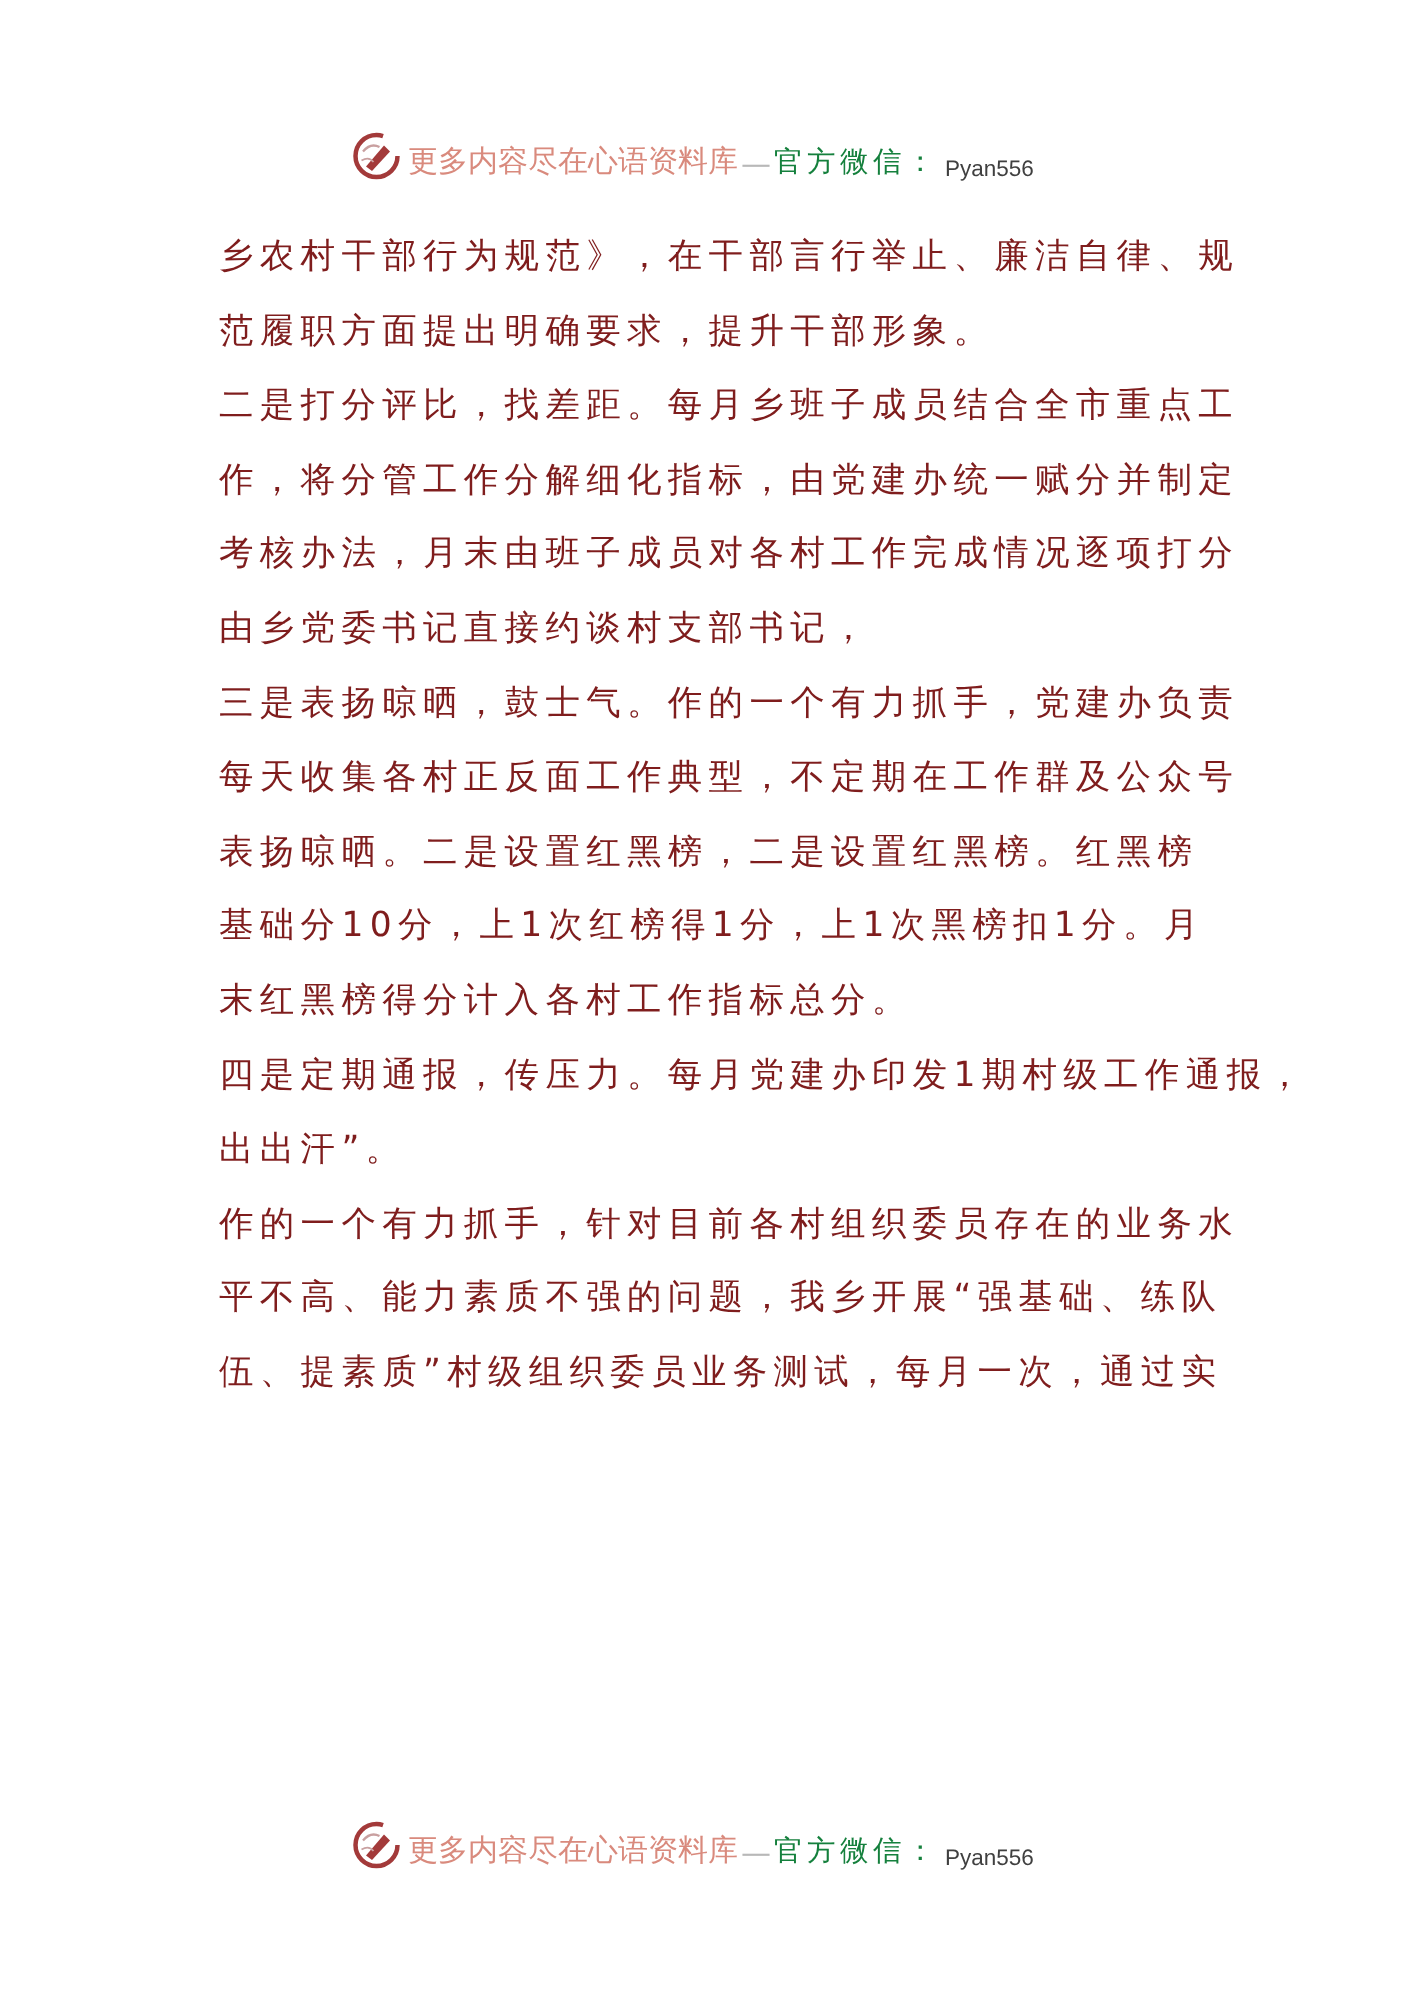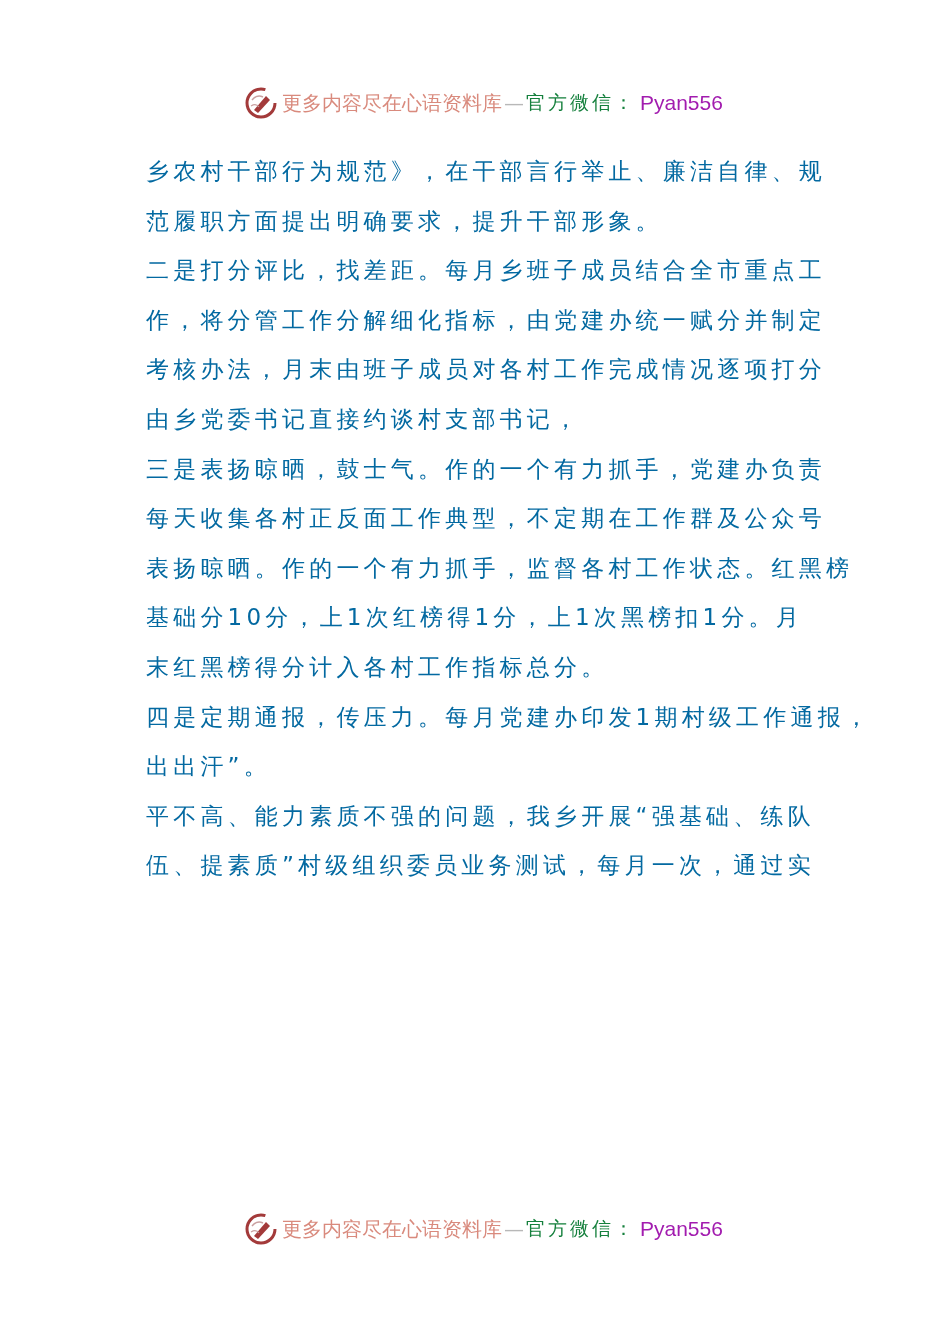--- a/index.html
+++ b/index.html
@@ -9,24 +9,24 @@
     }
     body {
       width: 950px;
       height: 1344px;
       position: relative;
       overflow: hidden;
       font-family: "DejaVu Sans", "Liberation Sans", sans-serif;
     }
     .watermark {
       position: absolute;
-      left: 244px;
+      left: 234px;
       height: 36px;
       display: flex;
-      align-items: center;
+      align-items: flex-end;
       white-space: nowrap;
     }
     .watermark.top { top: 85px; }
     .watermark.bottom { top: 1211px; }
     .wm-logo {
       width: 34px;
       height: 34px;
       margin-right: 4px;
       display: inline-block;
     }
@@ -42,35 +42,35 @@
       margin: 0 2px;
     }
     .wm-wechat {
       font-family: "DejaVu Serif", "Liberation Serif", serif;
       font-size: 19px;
       color: #15803d;
       letter-spacing: 3px;
     }
     .wm-id {
       font-family: "Liberation Sans", sans-serif;
-      font-size: 21px;
-      color: #a21caf;
+      font-size: 15px;
+      color: #404040;
       margin-left: 4px;
     }
     .content {
       position: absolute;
       left: 146px;
       top: 147px;
       width: 664px;
     }
     .line {
       height: 49.6px;
       line-height: 49.6px;
       font-size: 23px;
-      color: #0369a1;
+      color: #7f1d1d;
       letter-spacing: 4.2px;
       white-space: nowrap;
       overflow: visible;
     }
   </style>
 </head>
 <body>
 
 <div class="watermark top">
   <svg class="wm-logo" viewBox="0 0 34 34">
@@ -87,25 +87,26 @@
 
 <div class="content">
   <div class="line">乡农村干部行为规范》，在干部言行举止、廉洁自律、规</div>
   <div class="line">范履职方面提出明确要求，提升干部形象。</div>
   <div class="line">二是打分评比，找差距。每月乡班子成员结合全市重点工</div>
   <div class="line">作，将分管工作分解细化指标，由党建办统一赋分并制定</div>
   <div class="line">考核办法，月末由班子成员对各村工作完成情况逐项打分</div>
   <div class="line">由乡党委书记直接约谈村支部书记，</div>
   <div class="line">三是表扬晾晒，鼓士气。作的一个有力抓手，党建办负责</div>
   <div class="line">每天收集各村正反面工作典型，不定期在工作群及公众号</div>
-  <div class="line">表扬晾晒。作的一个有力抓手，监督各村工作状态。红黑榜</div>
+  <div class="line">表扬晾晒。二是设置红黑榜，二是设置红黑榜。红黑榜</div>
   <div class="line">基础分10分，上1次红榜得1分，上1次黑榜扣1分。月</div>
   <div class="line">末红黑榜得分计入各村工作指标总分。</div>
   <div class="line">四是定期通报，传压力。每月党建办印发1期村级工作通报，</div>
   <div class="line">出出汗”。</div>
+  <div class="line">作的一个有力抓手，针对目前各村组织委员存在的业务水</div>
   <div class="line">平不高、能力素质不强的问题，我乡开展“强基础、练队</div>
   <div class="line">伍、提素质”村级组织委员业务测试，每月一次，通过实</div>
 </div>
 
 <div class="watermark bottom">
   <svg class="wm-logo" viewBox="0 0 34 34">
     <circle cx="17" cy="17" r="14" fill="none" stroke="#a33a3a" stroke-width="3" stroke-dasharray="70 18"></circle>
     <path d="M10 24 L22 10 L26 14 L14 27 Z" fill="#a33a3a"></path>
     <path d="M8 14 Q13 8 19 11" fill="none" stroke="#c9a0a0" stroke-width="1.5"></path>
     <path d="M7 20 Q12 17 15 21" fill="none" stroke="#c9a0a0" stroke-width="1.2"></path>

